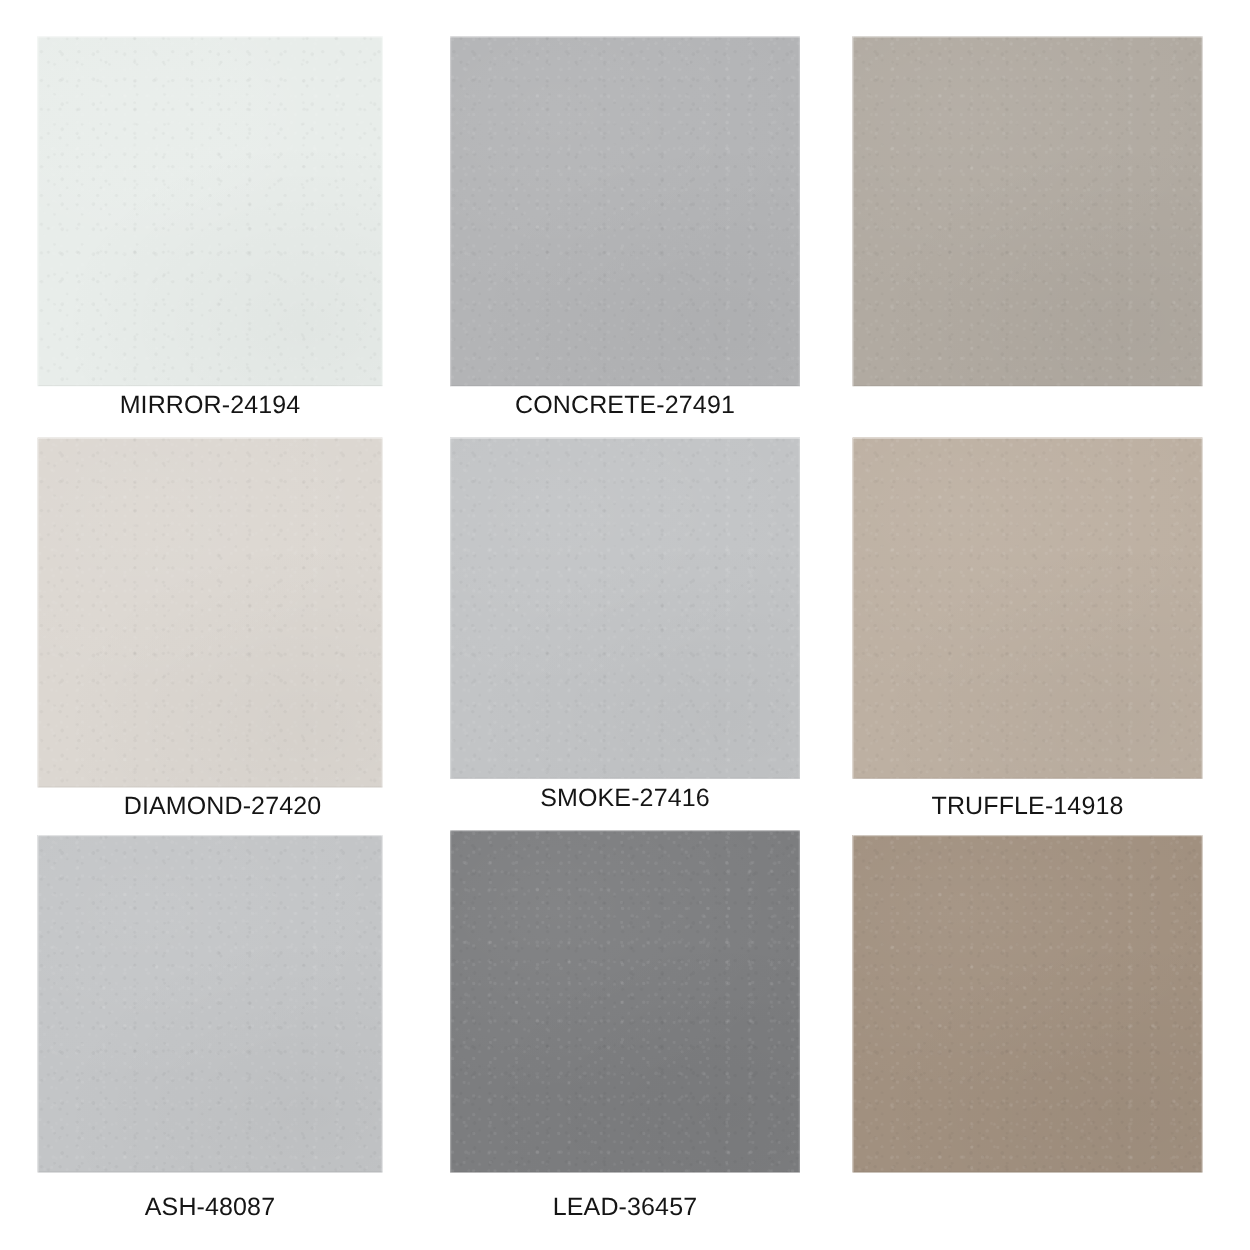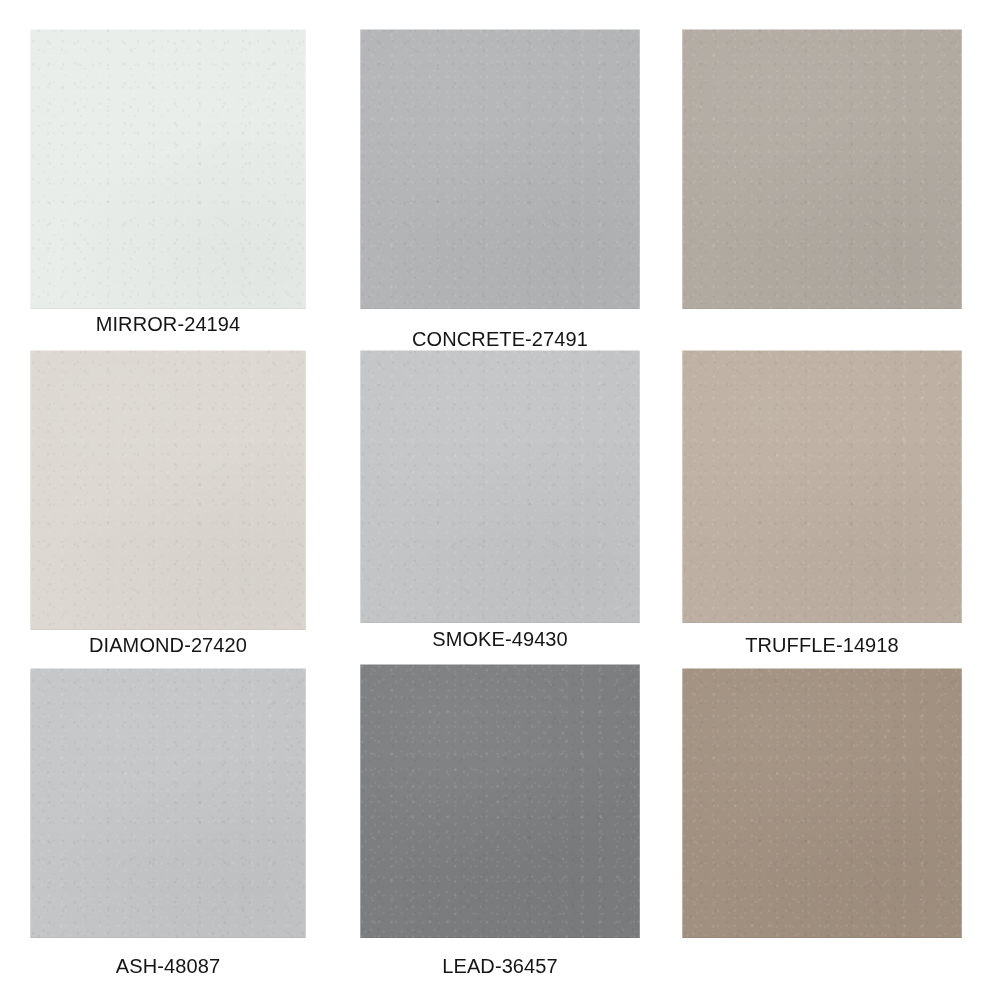--- a/index.html
+++ b/index.html
@@ -94,32 +94,32 @@
 
 <div id="swatch-grid" style="background: rgb(255, 255, 255);">
 
 <div class="swatch-cell" style="left: 30px; top: 29px; width: 276px;">
       <div class="swatch-chip" style="height: 280px; background-color: rgb(232, 237, 234);"></div>
     </div>
     <span class="swatch-label" style="position: absolute; left: 30px; top: 313px; width: 276px; color: rgb(21, 21, 21);">MIRROR-24194</span>
     <div class="swatch-cell" style="left: 360px; top: 29px; width: 280px;">
       <div class="swatch-chip" style="height: 280px; background-color: rgb(179, 180, 182);"></div>
     </div>
-    <span class="swatch-label" style="position: absolute; left: 360px; top: 313px; width: 280px; color: rgb(21, 21, 21); margin-top: 15px;">CONCRETE-27491</span>
+    <span class="swatch-label" style="position: absolute; left: 360px; top: 313px; width: 280px; color: rgb(21, 21, 21);">CONCRETE-27491</span>
     <div class="swatch-cell" style="left: 682px; top: 29px; width: 280px;">
       <div class="swatch-chip" style="height: 280px; background-color: rgb(177, 170, 161);"></div>
     </div>
     <div class="swatch-cell" style="left: 30px; top: 350px; width: 276px;">
       <div class="swatch-chip" style="height: 280px; background-color: rgb(220, 215, 209);"></div>
     </div>
-    <span class="swatch-label" style="position: absolute; left: 30px; top: 634px; width: 276px; color: rgb(21, 21, 21);">DIAMOND-27420</span>
+    <span class="swatch-label" style="position: absolute; left: 40px; top: 634px; width: 276px; color: rgb(21, 21, 21);">DIAMOND-27420</span>
     <div class="swatch-cell" style="left: 360px; top: 350px; width: 280px;">
       <div class="swatch-chip" style="height: 273px; background-color: rgb(194, 196, 198);"></div>
     </div>
-    <span class="swatch-label" style="position: absolute; left: 360px; top: 628px; width: 280px; color: rgb(21, 21, 21);">SMOKE-49430</span>
+    <span class="swatch-label" style="position: absolute; left: 360px; top: 628px; width: 280px; color: rgb(21, 21, 21);">SMOKE-27416</span>
     <div class="swatch-cell" style="left: 682px; top: 350px; width: 280px;">
       <div class="swatch-chip" style="height: 273px; background-color: rgb(189, 176, 162);"></div>
     </div>
     <span class="swatch-label" style="position: absolute; left: 682px; top: 634px; width: 280px; color: rgb(21, 21, 21);">TRUFFLE-14918</span>
     <div class="swatch-cell" style="left: 30px; top: 668px; width: 276px;">
       <div class="swatch-chip" style="height: 270px; background-color: rgb(195, 197, 199);"></div>
     </div>
     <span class="swatch-label" style="position: absolute; left: 30px; top: 955px; width: 276px; color: rgb(21, 21, 21);">ASH-48087</span>
     <div class="swatch-cell" style="left: 360px; top: 664px; width: 280px;">
       <div class="swatch-chip" style="height: 274px; background-color: rgb(124, 125, 127);"></div>

